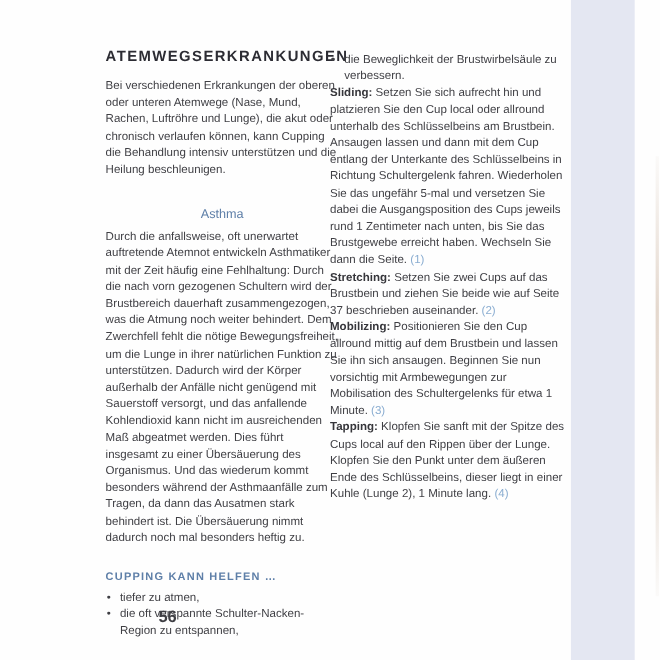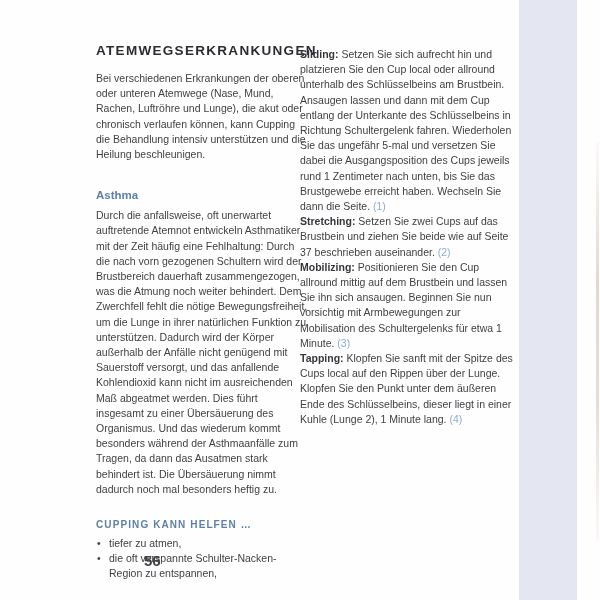--- a/index.html
+++ b/index.html
@@ -36,23 +36,24 @@
     margin: 0 0 13px 0;
   }
   p.body {
     font-size: 10.5px; line-height: 15.2px;
     margin: 0;
     color: #3f3f44;
   }
   p.intro { margin-bottom: 27px; }
   p.asthma-text { margin-bottom: 22px; }
   h2.sub {
-    font-size: 11.5px; font-weight: bold;
+    font-size: 11.5px; font-weight: normal;
     color: #5e7fa8;
     margin: 0 0 7px 0;
+    text-align: center;
   }
   h3.caps {
     font-size: 10px; font-weight: bold;
     letter-spacing: 1.1px;
     color: #5e7fa8;
     margin: 0 0 6px 0;
   }
   h3.caps.expert { margin: 13px 0 6px 0; }
   ul.bullets {
     list-style: none;
@@ -88,21 +89,21 @@
   <h3 class="caps">CUPPING KANN HELFEN …</h3>
   <ul class="bullets">
     <li><span class="dot">•</span><span>tiefer zu atmen,</span></li>
     <li><span class="dot">•</span><span>die oft verspannte Schulter-Nacken-Region zu entspannen,</span></li>
   </ul>
 </div>
 
 <div class="col col-right">
   <ul class="bullets">
     <li><span class="dot">•</span></li>
-    <li><span class="dot">•</span></li>
+    <li><span class="dot">•</span><span>die Beweglichkeit der Brustwirbelsäule zu verbessern.</span></li>
   </ul>
 
   <p class="body technique">
     <strong>Sliding:</strong>
     <span>Setzen Sie sich aufrecht hin und platzieren Sie den Cup local oder allround unterhalb des Schlüsselbeins am Brustbein. Ansaugen lassen und dann mit dem Cup entlang der Unterkante des Schlüsselbeins in Richtung Schultergelenk fahren. Wiederholen Sie das ungefähr 5-mal und versetzen Sie dabei die Ausgangsposition des Cups jeweils rund 1 Zentimeter nach unten, bis Sie das Brustgewebe erreicht haben. Wechseln Sie dann die Seite.</span>
     <span class="ref">(1)</span>
   </p>
 
   <p class="body technique">
     <strong>Stretching:</strong>

